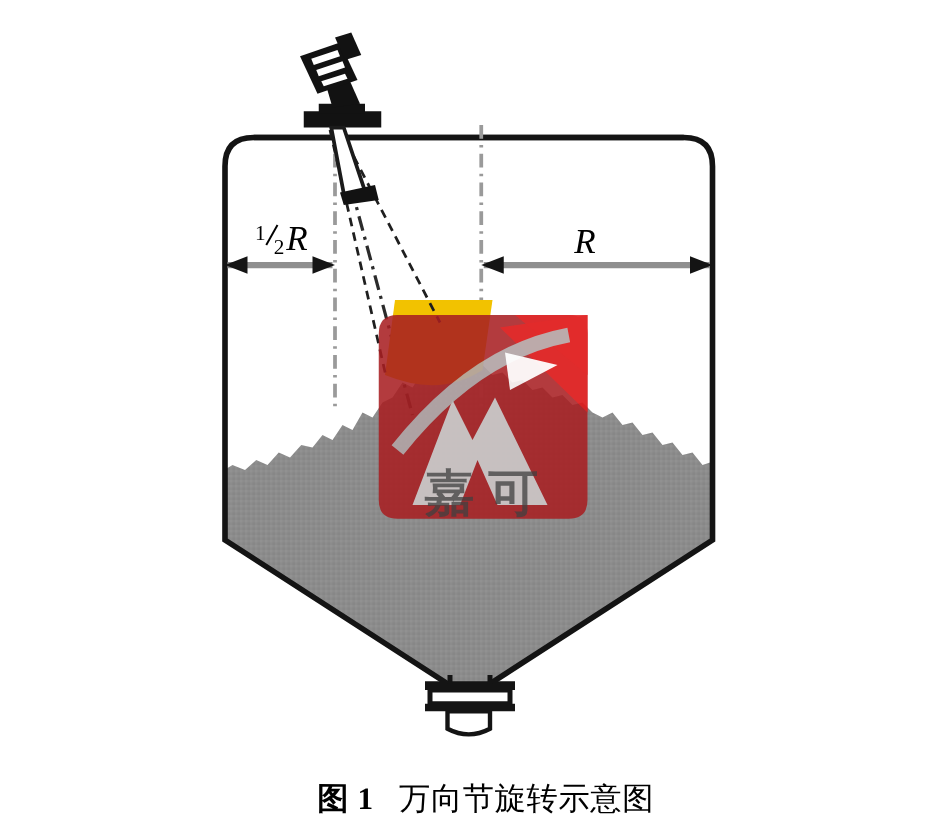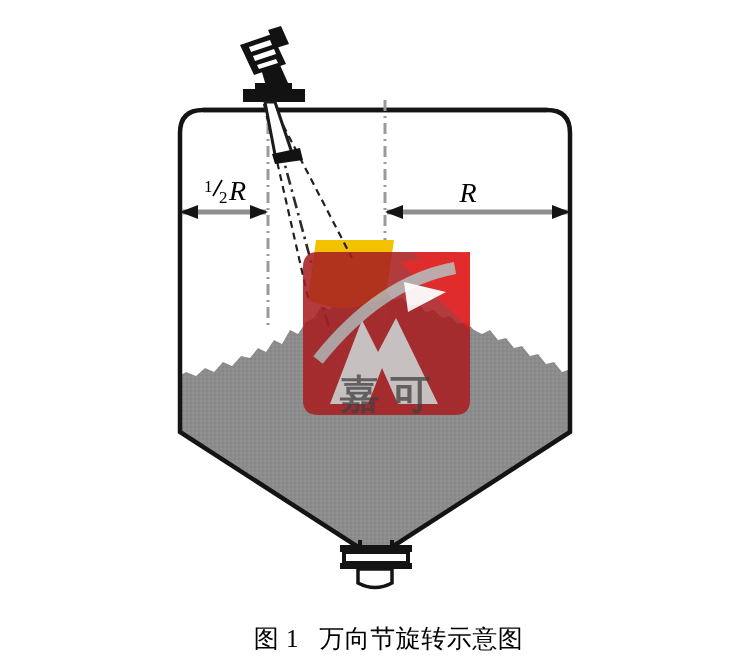--- a/index.html
+++ b/index.html
@@ -34,21 +34,21 @@
     top: 594px;
     width: 750px;
     text-align: center;
     font-family: "Liberation Serif", serif;
     font-size: 25px;
     color: #000000;
     letter-spacing: 0.5px;
     white-space: pre;
   }
   .caption-bar .cap-no {
-    font-weight: normal;
+    font-weight: bold;
   }
 </style>
 </head>
 <body>
 
 <div id="figure-root">
 
   <svg id="figure-svg" width="750" height="660" viewBox="0 0 750 660">
     <defs>
 

